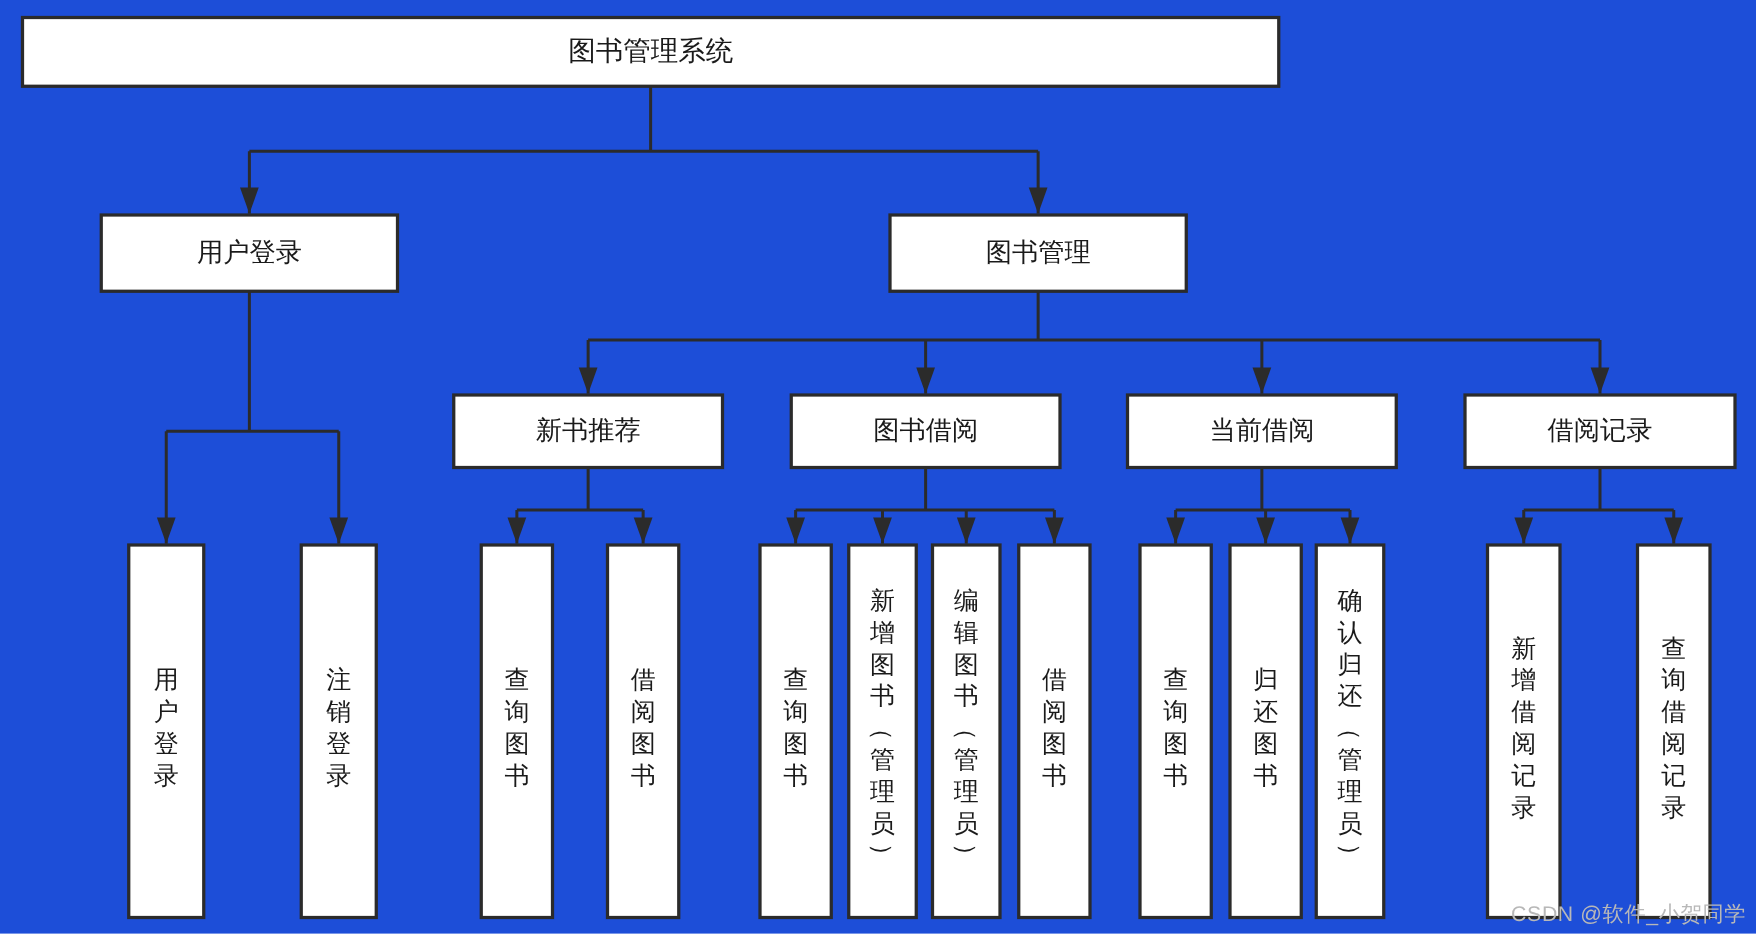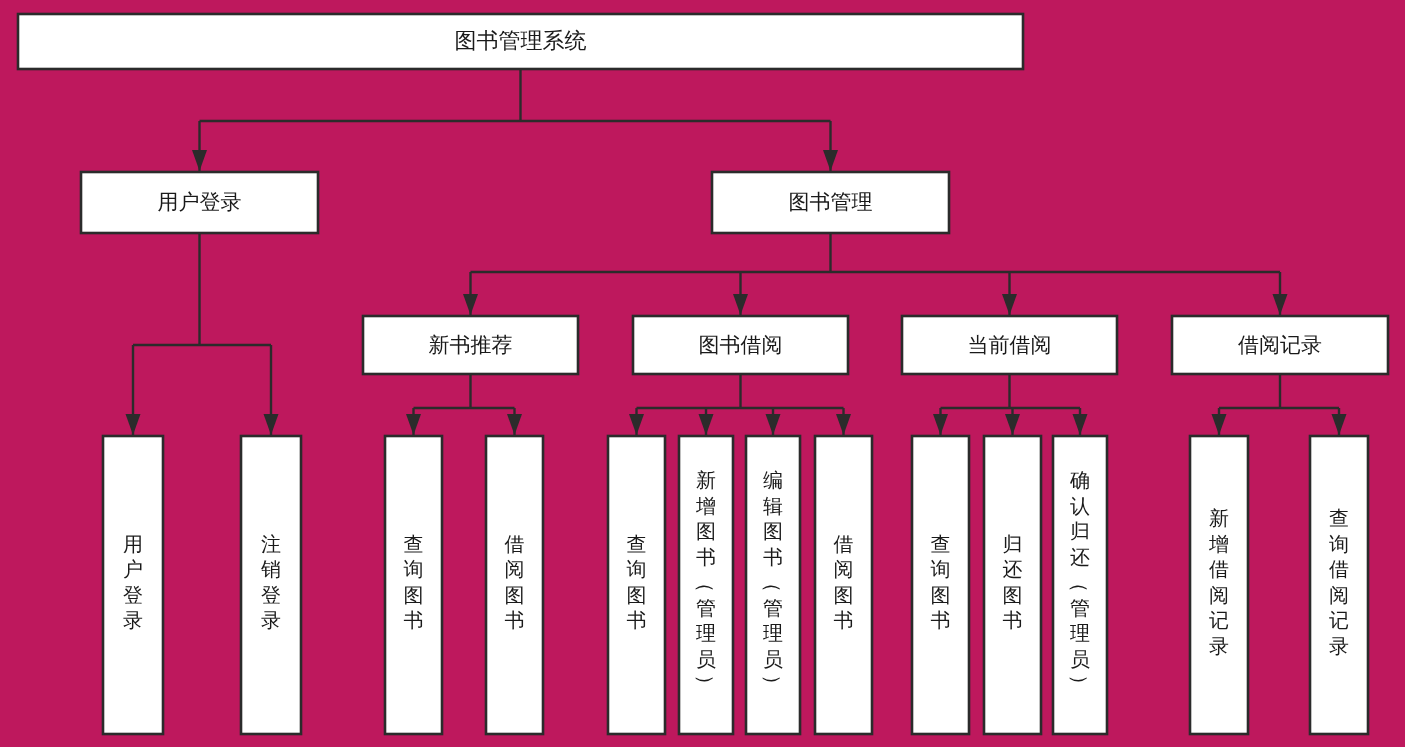--- a/index.html
+++ b/index.html
@@ -8,21 +8,21 @@
     padding: 0;
     background: #ffffff;
   }
   body {
     font-family: "Liberation Sans", "DejaVu Sans", sans-serif;
   }
   #diagram-root {
     position: relative;
     width: 1405px;
     height: 747px;
-    background: #be185d;
+    background: #1d4ed8;
     overflow: hidden;
   }
   svg.flow {
     position: absolute;
     left: 0;
     top: 0;
     width: 1405px;
     height: 747px;
     display: block;
   }
@@ -262,13 +262,14 @@
           <rect x="1310" y="436" width="58" height="298" class="node-rect"></rect>
           <text x="1339" y="525.25" class="leaf-label">查</text>
           <text x="1339" y="550.75" class="leaf-label">询</text>
           <text x="1339" y="576.25" class="leaf-label">借</text>
           <text x="1339" y="601.75" class="leaf-label">阅</text>
           <text x="1339" y="627.25" class="leaf-label">记</text>
           <text x="1339" y="652.75" class="leaf-label">录</text>
         </g>
       </g>
   </svg>
+  <div class="watermark">CSDN @软件_小贺同学</div>
 </div>
 
 </body></html>

